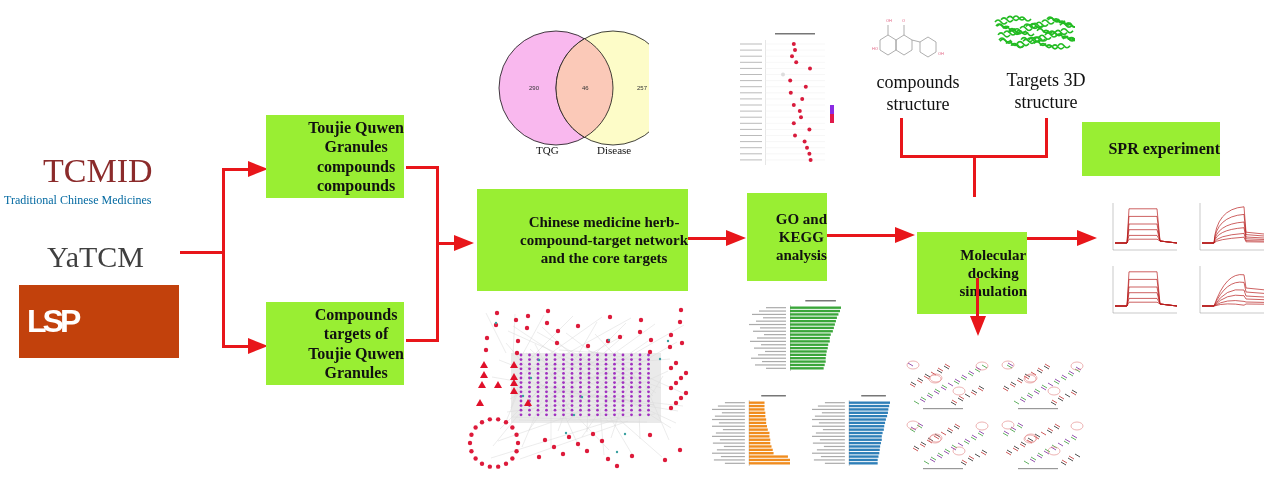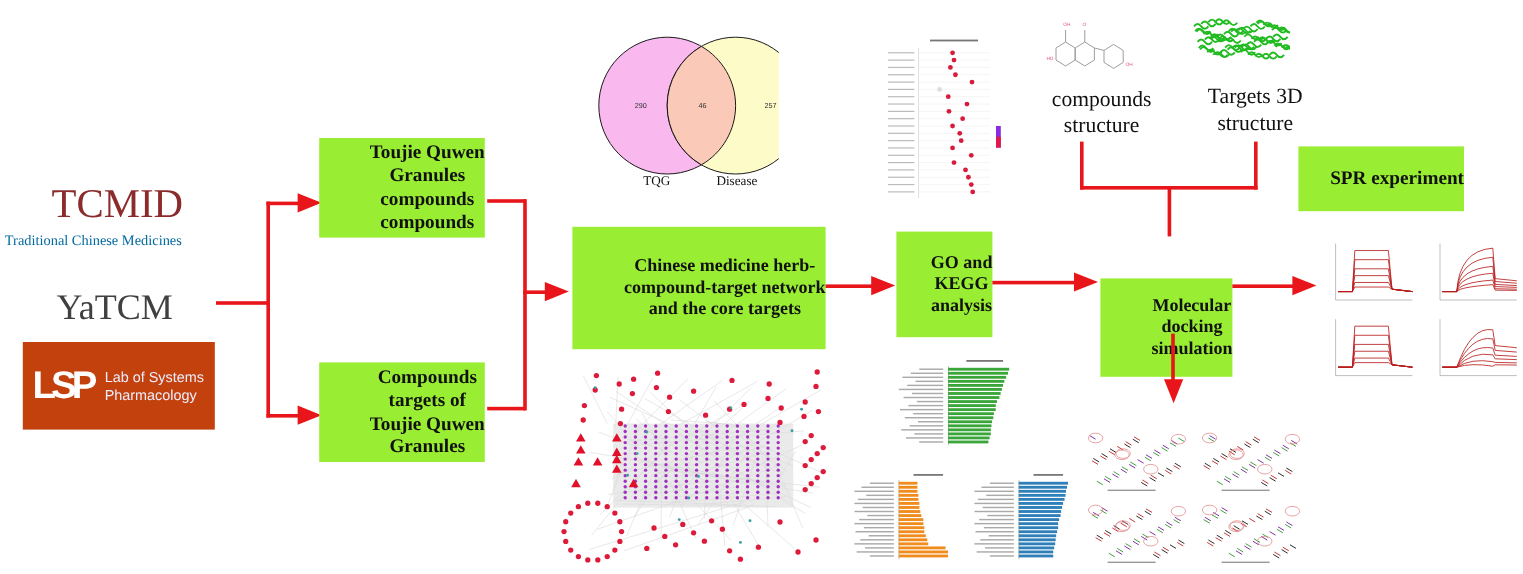--- a/index.html
+++ b/index.html
@@ -20,24 +20,20 @@
 </head>
 <body>
 
 <div class="abs tcmid" style="left:43px;top:152px;">TCMID</div>
 <div class="abs sub" style="left:4px;top:193px;width:182px;">
   <div>Traditional Chinese Medicines</div>
 </div>
 <div class="abs yatcm" style="left:47px;top:240px;">YaTCM</div>
 <div class="abs lsp" style="left:19px;top:285px;width:160px;height:73px;">
   <span class="lsp-mark">LSP</span>
-  <div class="lsp-text">
-    <div>Lab of Systems</div>
-    <div>Pharmacology</div>
-  </div>
 </div>
 
 <div class="line" style="left:180px;top:251px;width:45px;height:3px;"></div>
 <div class="line" style="left:222px;top:168px;width:3px;height:180px;"></div>
 <div class="line" style="left:222px;top:168px;width:28px;height:3px;"></div>
 <div class="arrow-r" style="left:248px;top:161px;"></div>
 <div class="line" style="left:222px;top:345px;width:28px;height:3px;"></div>
 <div class="arrow-r" style="left:248px;top:338px;"></div>
 
 <div class="gbox" style="left:266px;top:115px;width:138px;height:83px;font-size:16px;">

